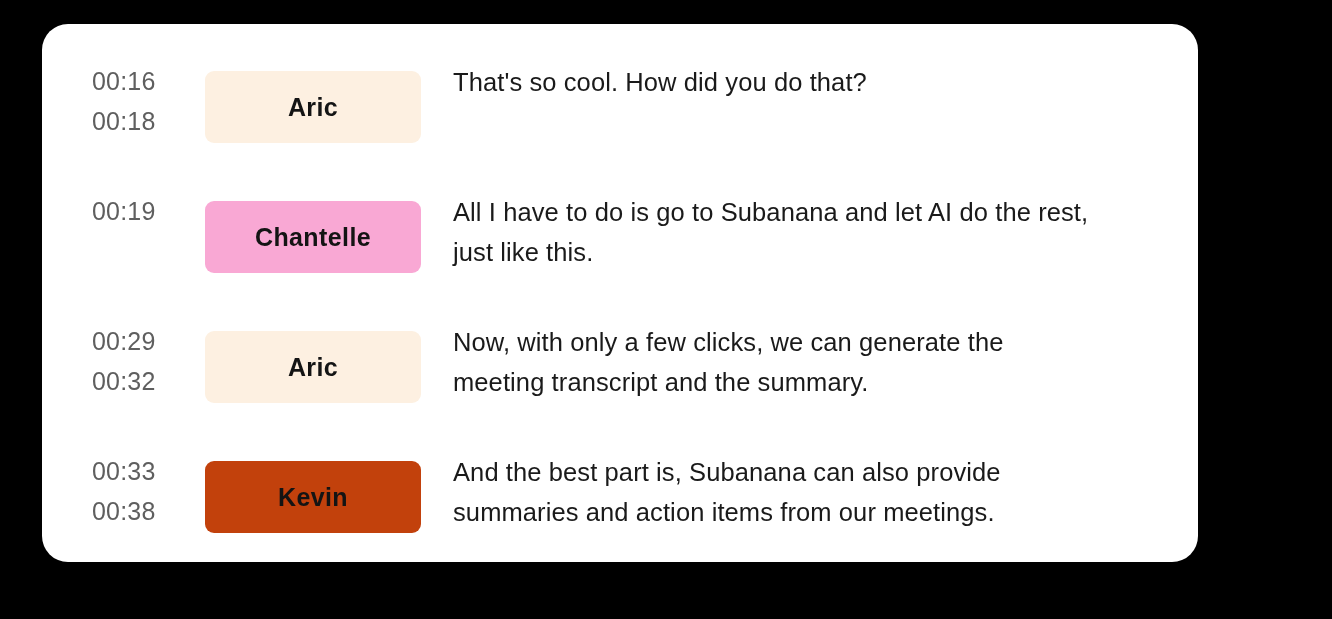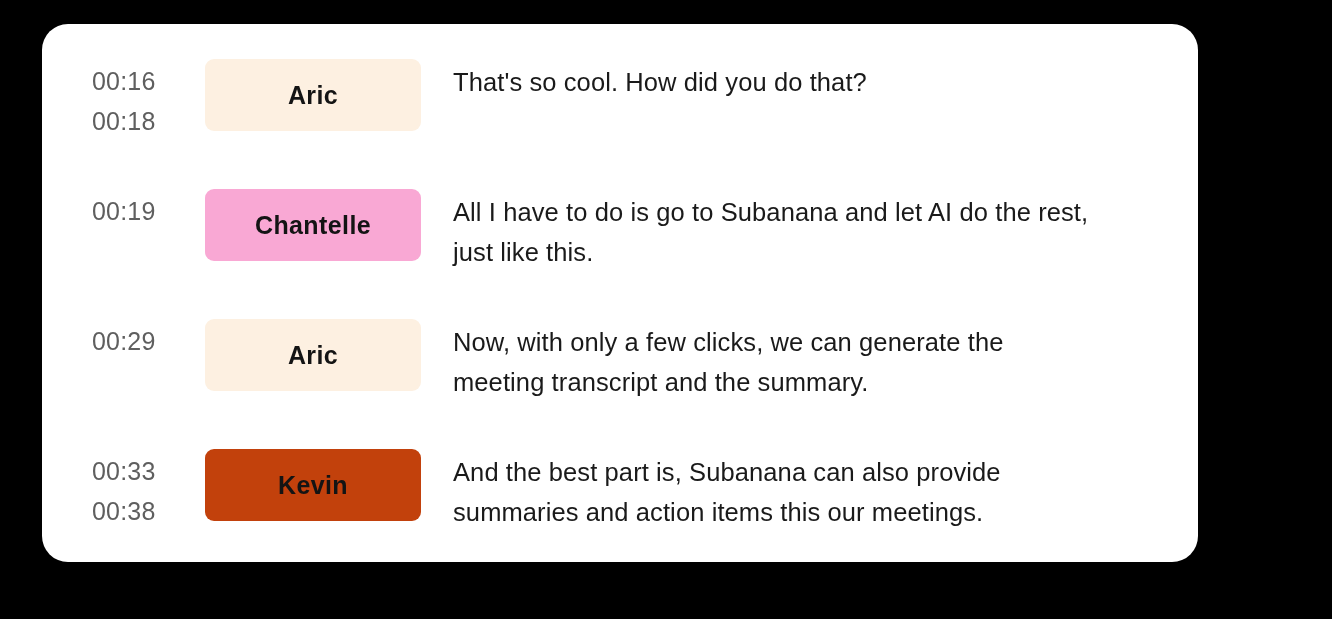--- a/index.html
+++ b/index.html
@@ -62,20 +62,21 @@
     border-radius: 9px;
     display: flex;
     align-items: center;
     justify-content: center;
     color: #141414;
     font-size: 25px;
     font-weight: bold;
     letter-spacing: 0.4px;
     box-sizing: border-box;
     margin-left: 9px;
+    margin-top: 12px;
   }
 
   .message-text {
     flex: 1 1 auto;
     margin-left: 32px;
     padding-top: 3px;
     padding-right: 96px;
     color: #1a1a1a;
     font-size: 25.5px;
     line-height: 40px;
@@ -101,28 +102,29 @@
       <div class="timestamps">
         <div>00:19</div>
       </div>
       <div class="speaker-chip" style="background-color: #f9a8d4;">Chantelle</div>
       <div class="message-text">All I have to do is go to Subanana and let AI do the rest, just like this.</div>
     </div>
 
     <div class="transcript-row">
       <div class="timestamps">
         <div>00:29</div>
+        <div>00:32</div>
       </div>
       <div class="speaker-chip" style="background-color: rgb(253, 240, 225);">Aric</div>
       <div class="message-text">Now, with only a few clicks, we can generate the meeting transcript and the summary.</div>
     </div>
 
     <div class="transcript-row">
       <div class="timestamps">
         <div>00:33</div>
         <div>00:38</div>
       </div>
       <div class="speaker-chip" style="background-color: #c2410c;">Kevin</div>
-      <div class="message-text">And the best part is, Subanana can also provide summaries and action items this our meetings.</div>
+      <div class="message-text">And the best part is, Subanana can also provide summaries and action items from our meetings.</div>
     </div>
 
   </div>
 </div>
 
 </body></html>

